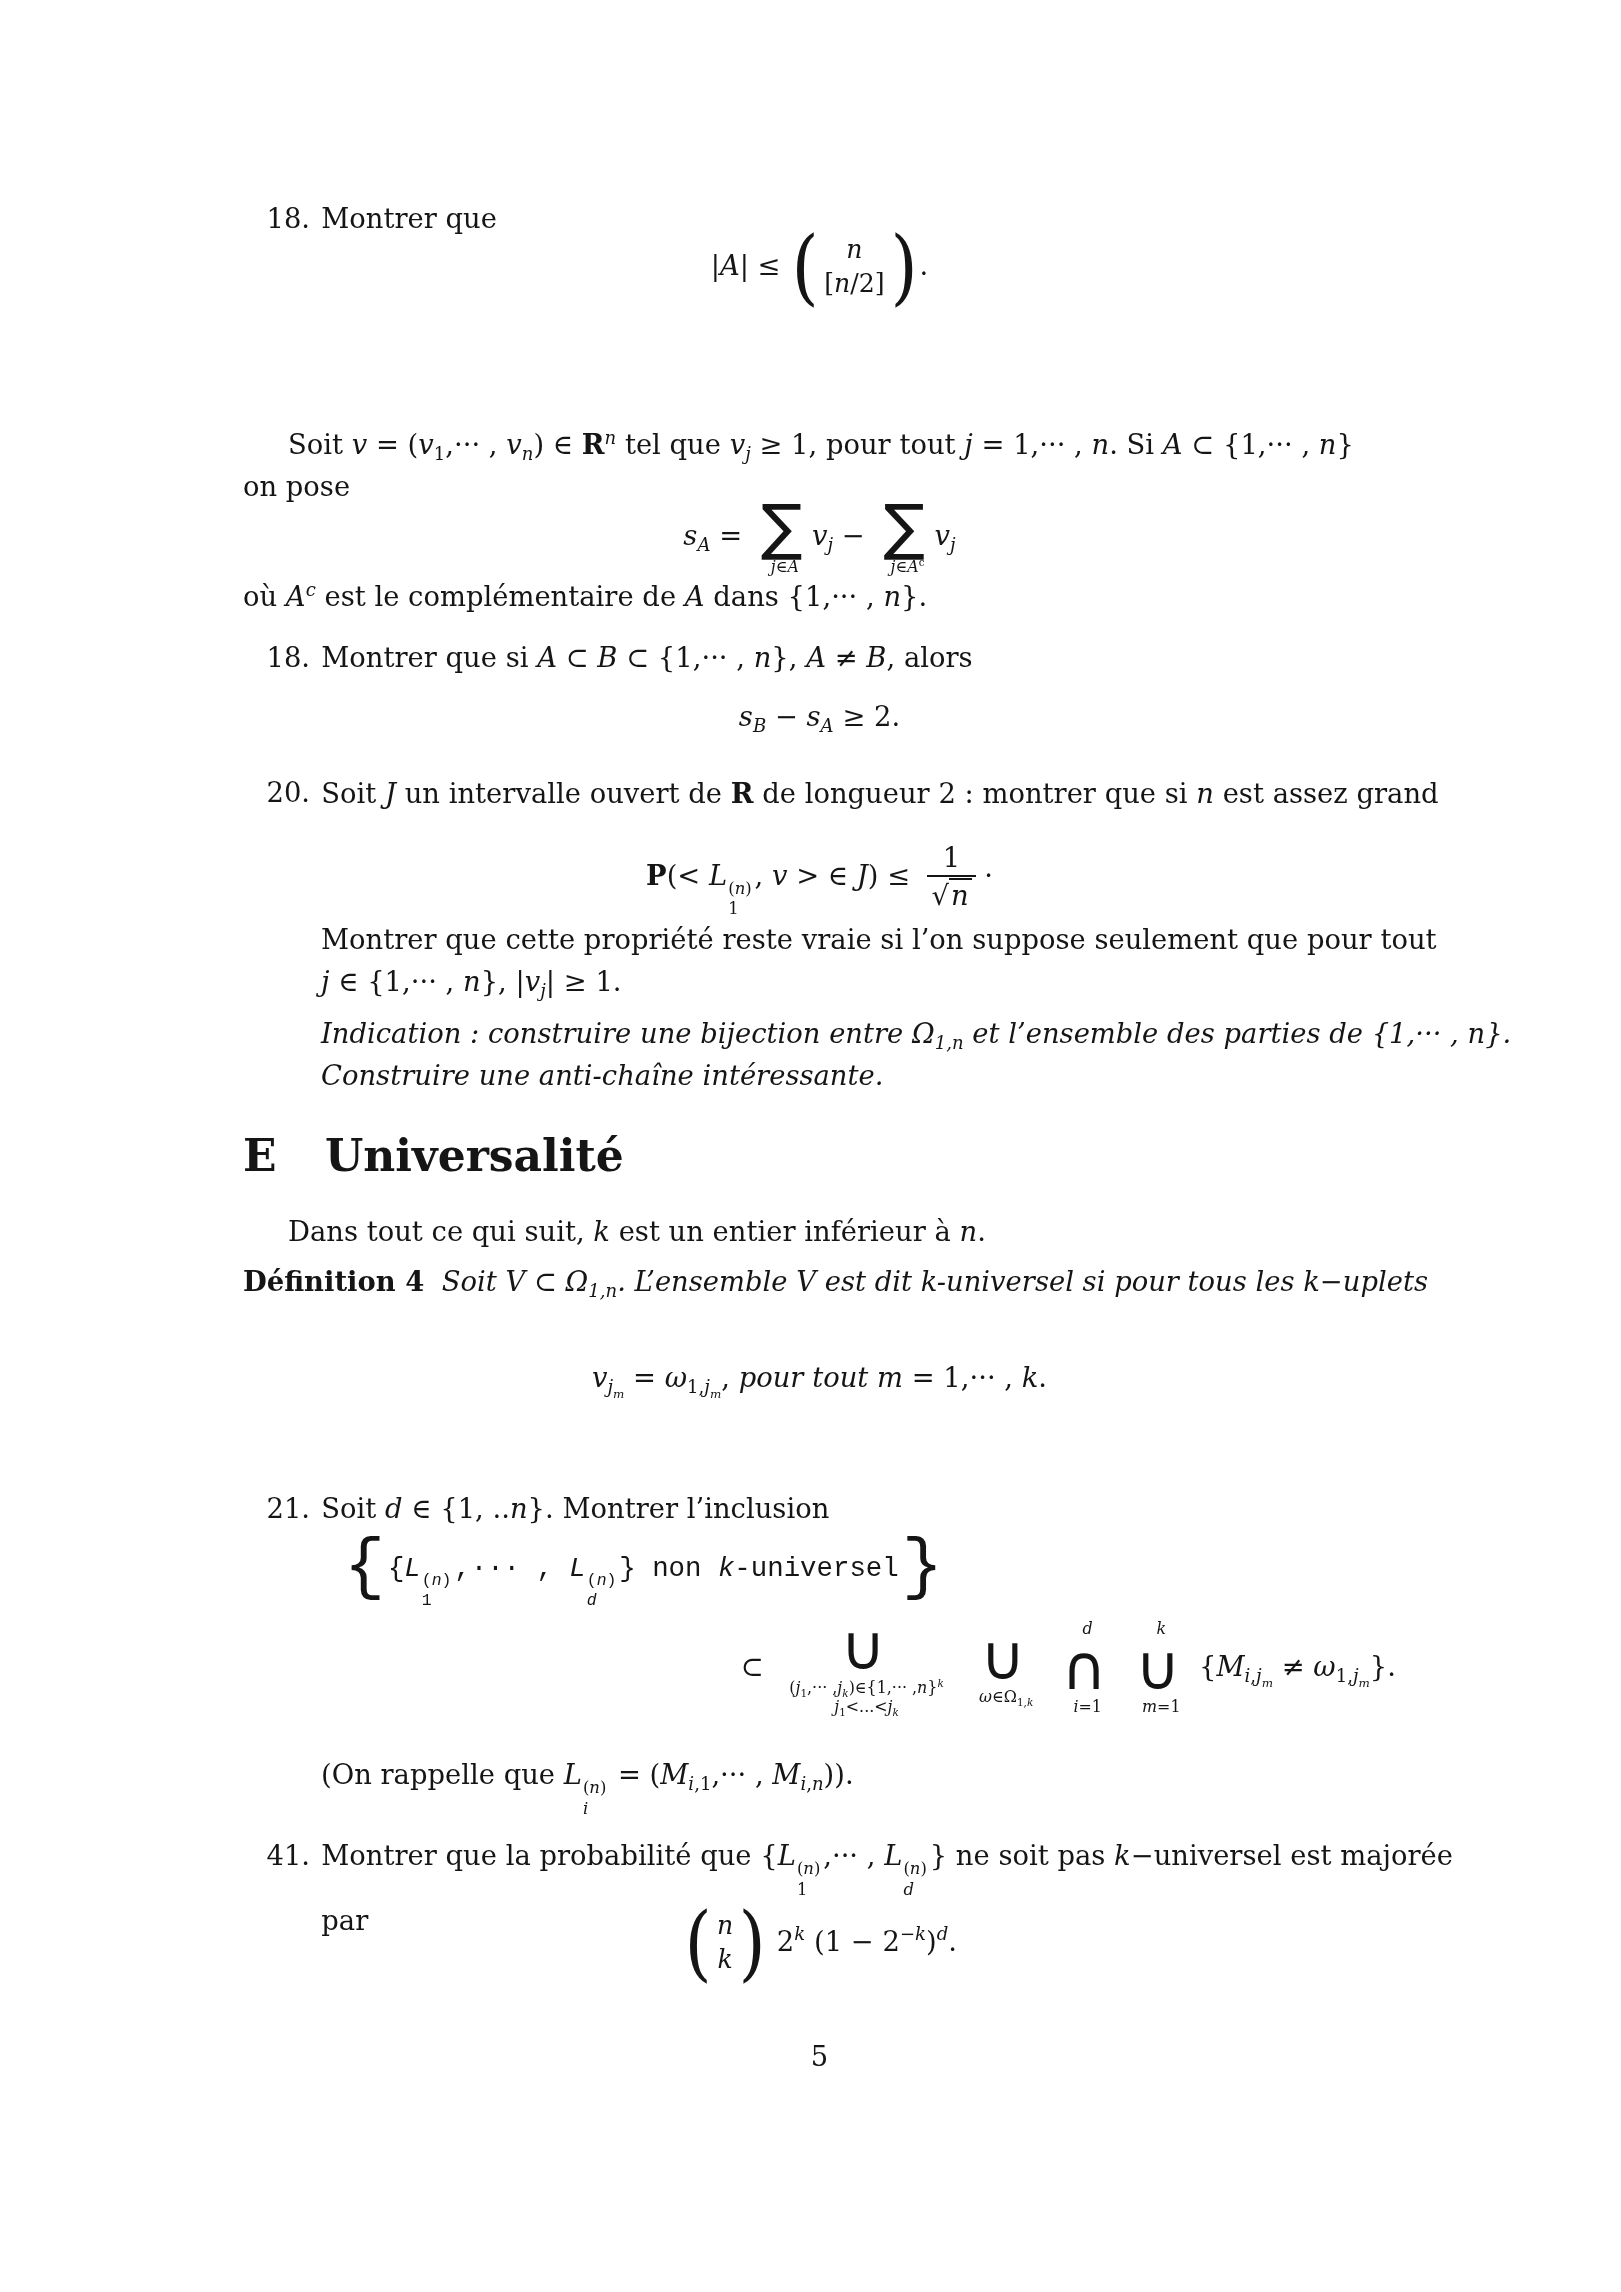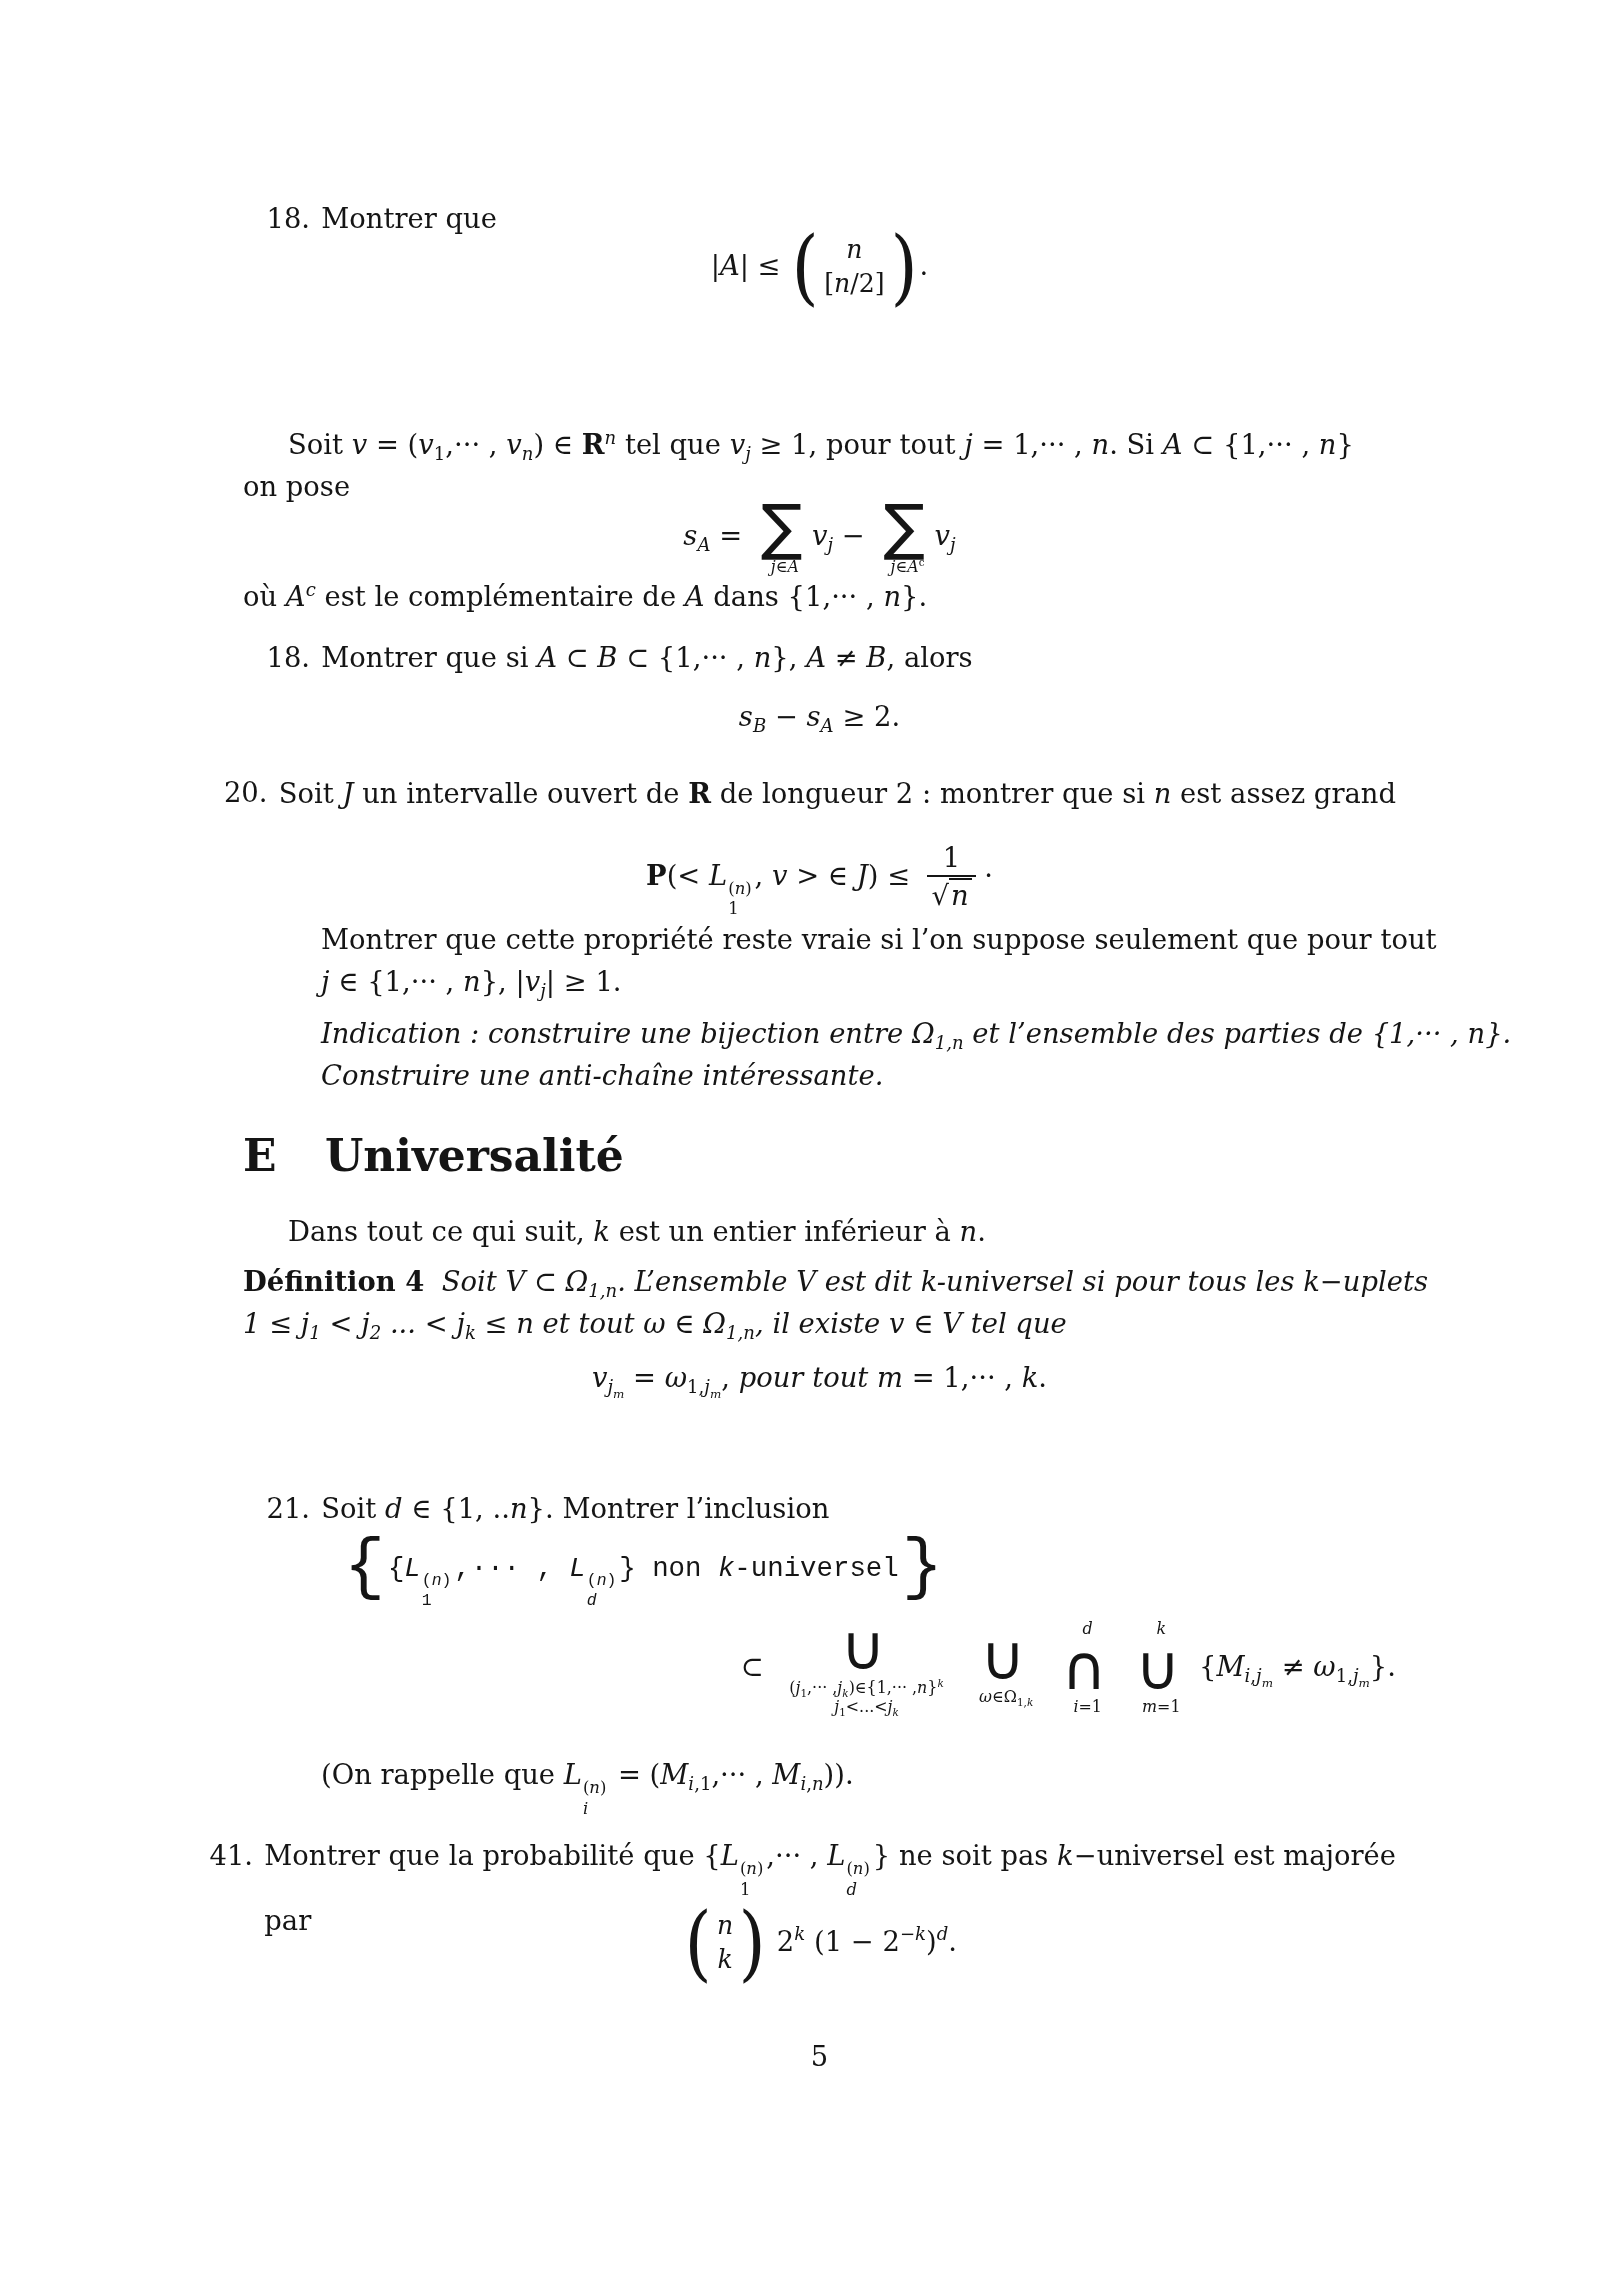--- a/index.html
+++ b/index.html
@@ -11,21 +11,21 @@
     font-family:"DejaVu Serif", serif;
     font-size:27.4px;
     overflow:hidden;
   }
   .abs { position:absolute; left:243px; width:1153px; }
   .line { white-space:nowrap; line-height:42px; }
   .it { font-style:italic; }
   b { font-weight:bold; }
   i { font-style:italic; }
   sub, sup { font-size:66%; line-height:0; }
-  .enum { display:flex; padding-left:23.5px;justify-content:flex-end; }
+  .enum { display:flex; padding-left:23.5px; }
   .eno { width:43px; flex:none; line-height:42px; }
   .ebody { flex:1; margin-left:11.8px; }
   .display { display:flex; justify-content:center; align-items:center; }
   .display-left { display:flex; justify-content:flex-start; align-items:center;font-family:Liberation Mono, monospace; }
   .display-right { display:flex; justify-content:flex-end; align-items:center; }
   
   .bigp { font-size:300%; font-weight:300; line-height:0.72; vertical-align:middle; display:inline-block; transform:scaleX(0.85); }
   .bigb { font-size:250%; font-weight:300; line-height:0.8; vertical-align:middle; display:inline-block; margin:0 2.9px; }
   
   .vstack { display:inline-flex; flex-direction:column; align-items:center; vertical-align:middle; line-height:1.35; font-size:92%; padding:0 2.9px; }
@@ -122,21 +122,20 @@
       <span class="sletter">E</span>
       <span>Universalité</span>
     </div>
   </div>
   <div class="abs" style="top:1211px">
     <div class="line" style="text-indent:45px">Dans tout ce qui suit, <i>k</i> est un entier inférieur à <i>n</i>.</div>
   </div>
 
   <div class="abs" style="top:1260px">
     <div class="line"><b>Définition 4</b>&nbsp;&nbsp;<span class="it">Soit <span class="cal">V</span> ⊂ Ω<sub>1,n</sub>. L’ensemble <span class="cal">V</span> est dit k-universel si pour tous les k−uplets</span></div>
-    <div class="line it">1 ≤ j<sub>1</sub> &lt; j<sub>2</sub> ... &lt; j<sub>k</sub> ≤ n et tout ω ∈ Ω<sub>1,n</sub>, il existe v ∈ <span class="cal">V</span> tel que</div>
   </div>
   <div class="abs display" style="top:1357px">
     <span class="line"><i>v</i><sub><i>j<sub>m</sub></i></sub> = <i>ω</i><sub>1,<i>j<sub>m</sub></i></sub>,  <span class="it">pour tout m</span> = 1,··· , <i>k</i>.</span>
   </div>
 
   <div class="abs" style="top:1488px">
     <div class="enum">
       <div class="eno">21.</div>
       <div class="ebody line">Soit <i>d</i> ∈ {1, ..<i>n</i>}. Montrer l’inclusion</div>
     </div>

